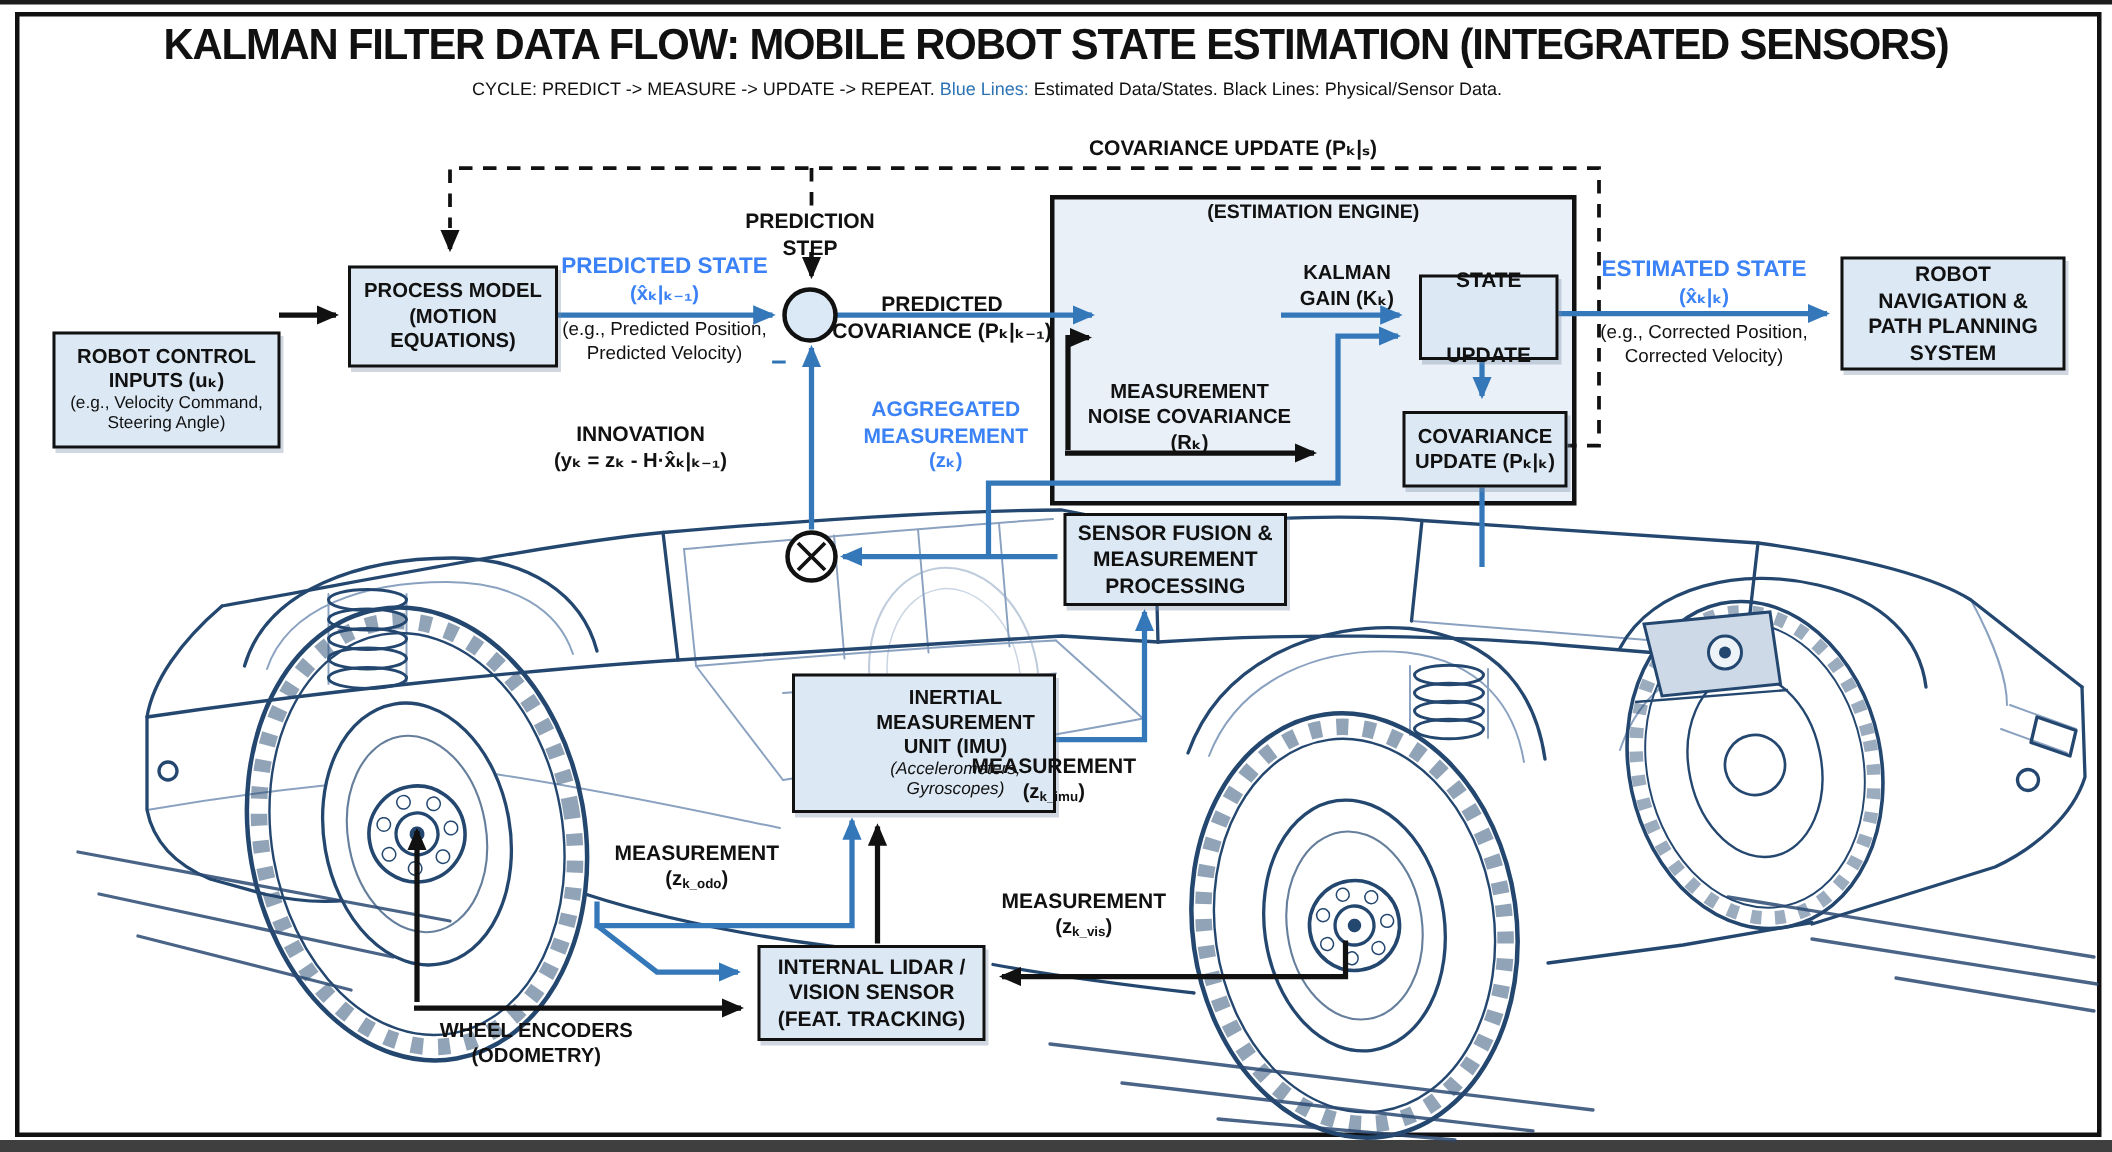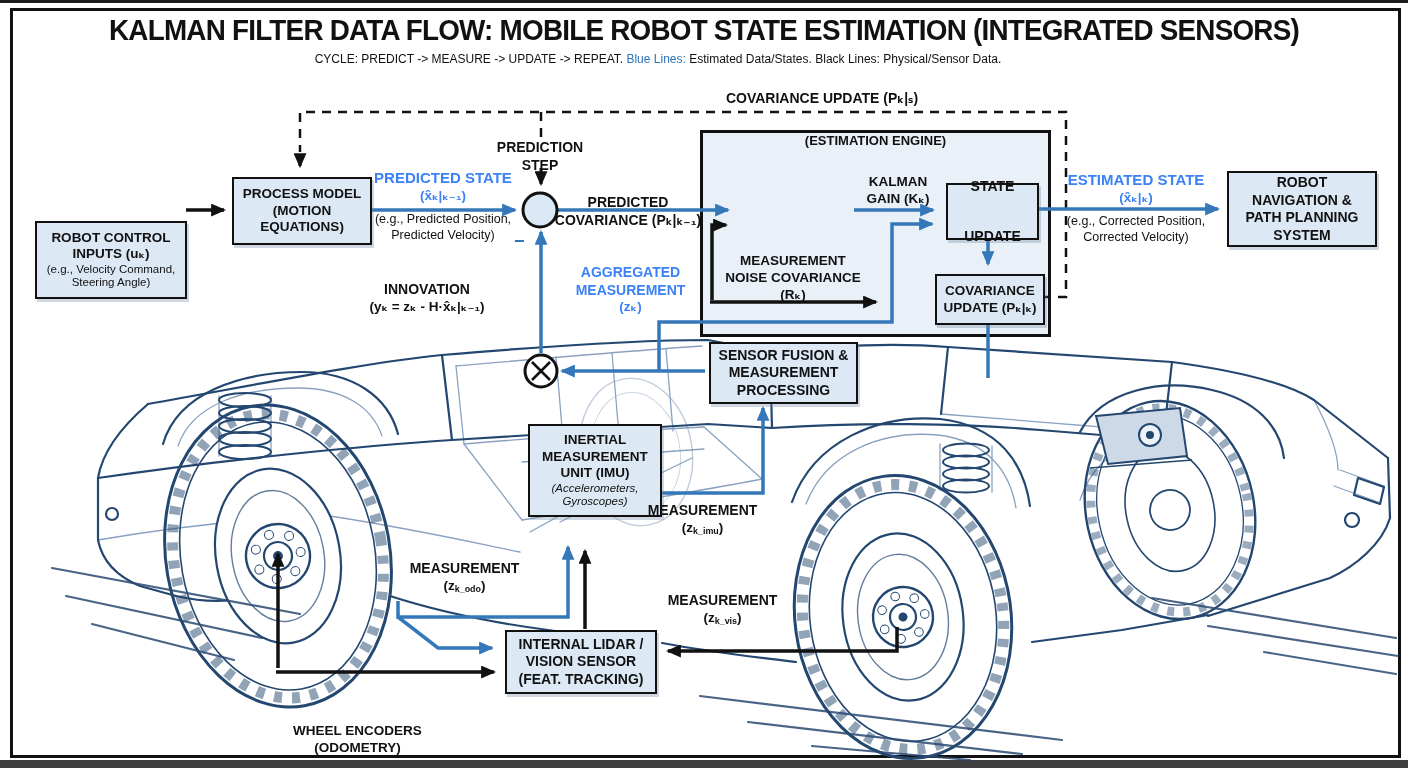--- a/index.html
+++ b/index.html
@@ -268,21 +268,21 @@
     <div class="bl17">PATH PLANNING</div>
     <div class="bl17">SYSTEM</div>
   </div>
 
   <div class="box" style="left:709px;top:342px;width:145px;height:58px;">
     <div class="bl17">SENSOR FUSION &amp;</div>
     <div class="bl17">MEASUREMENT</div>
     <div class="bl17">PROCESSING</div>
   </div>
 
-  <div class="box" style="left:528px;top:424px;width:130px;height:89px;">
+  <div class="box" style="left:528px;top:449px;width:130px;height:89px;padding-left:42px;">
     <div class="bl">INERTIAL</div>
     <div class="bl">MEASUREMENT</div>
     <div class="bl">UNIT (IMU)</div>
     <div class="bsi">(Accelerometers,</div>
     <div class="bsi">Gyroscopes)</div>
   </div>
 
   <div class="box" style="left:505px;top:630px;width:148px;height:60px;">
     <div class="bl17">INTERNAL LIDAR /</div>
     <div class="bl17">VISION SENSOR</div>
@@ -351,19 +351,19 @@
   <div class="lbl" style="left:392px;top:560px;width:145px;">
     <div class="ll b14">MEASUREMENT</div>
     <div class="ll b13"><span>(z</span><span class="sub">k_odo</span><span>)</span></div>
   </div>
 
   <div class="lbl" style="left:650px;top:592px;width:145px;">
     <div class="ll b14">MEASUREMENT</div>
     <div class="ll b13"><span>(z</span><span class="sub">k_vis</span><span>)</span></div>
   </div>
 
-  <div class="lbl" style="left:270px;top:679px;width:175px;margin-top:44px;">
+  <div class="lbl" style="left:270px;top:679px;width:175px;">
     <div class="ll b13">WHEEL ENCODERS</div>
     <div class="ll b13">(ODOMETRY)</div>
   </div>
 
   <div class="minus" style="left:514px;top:231px;">−</div>
 </div>
 
 </body></html>

